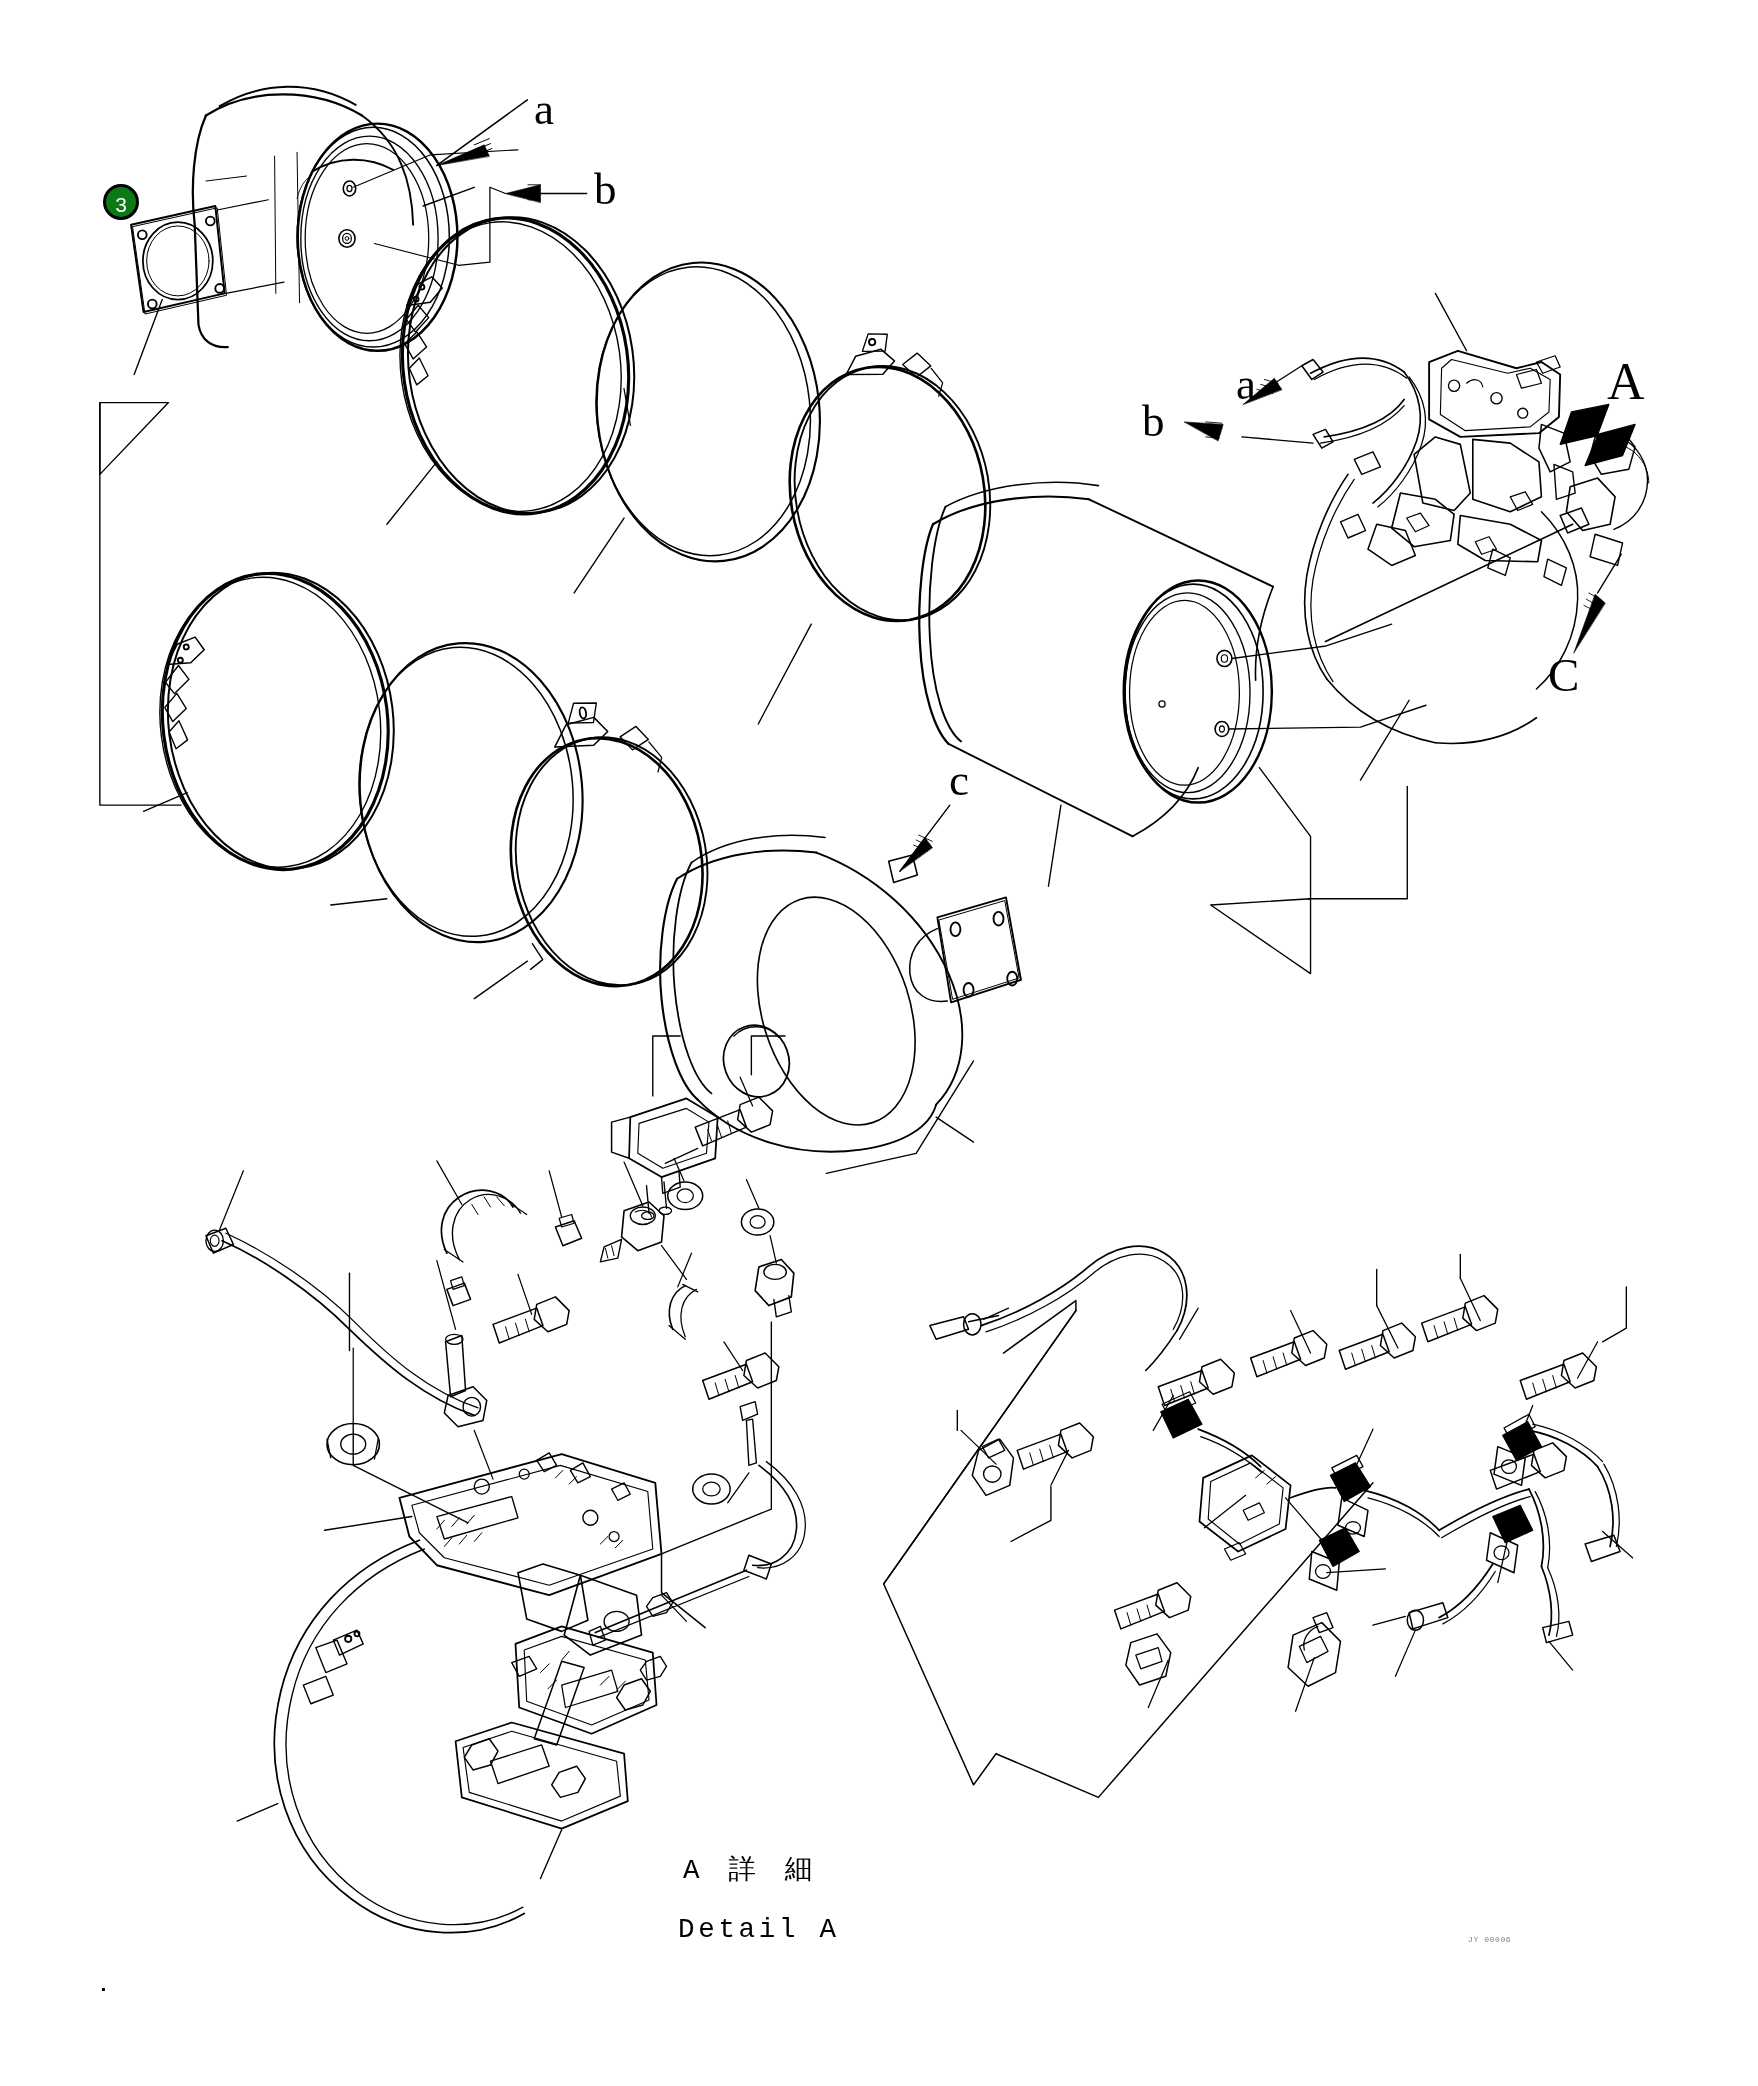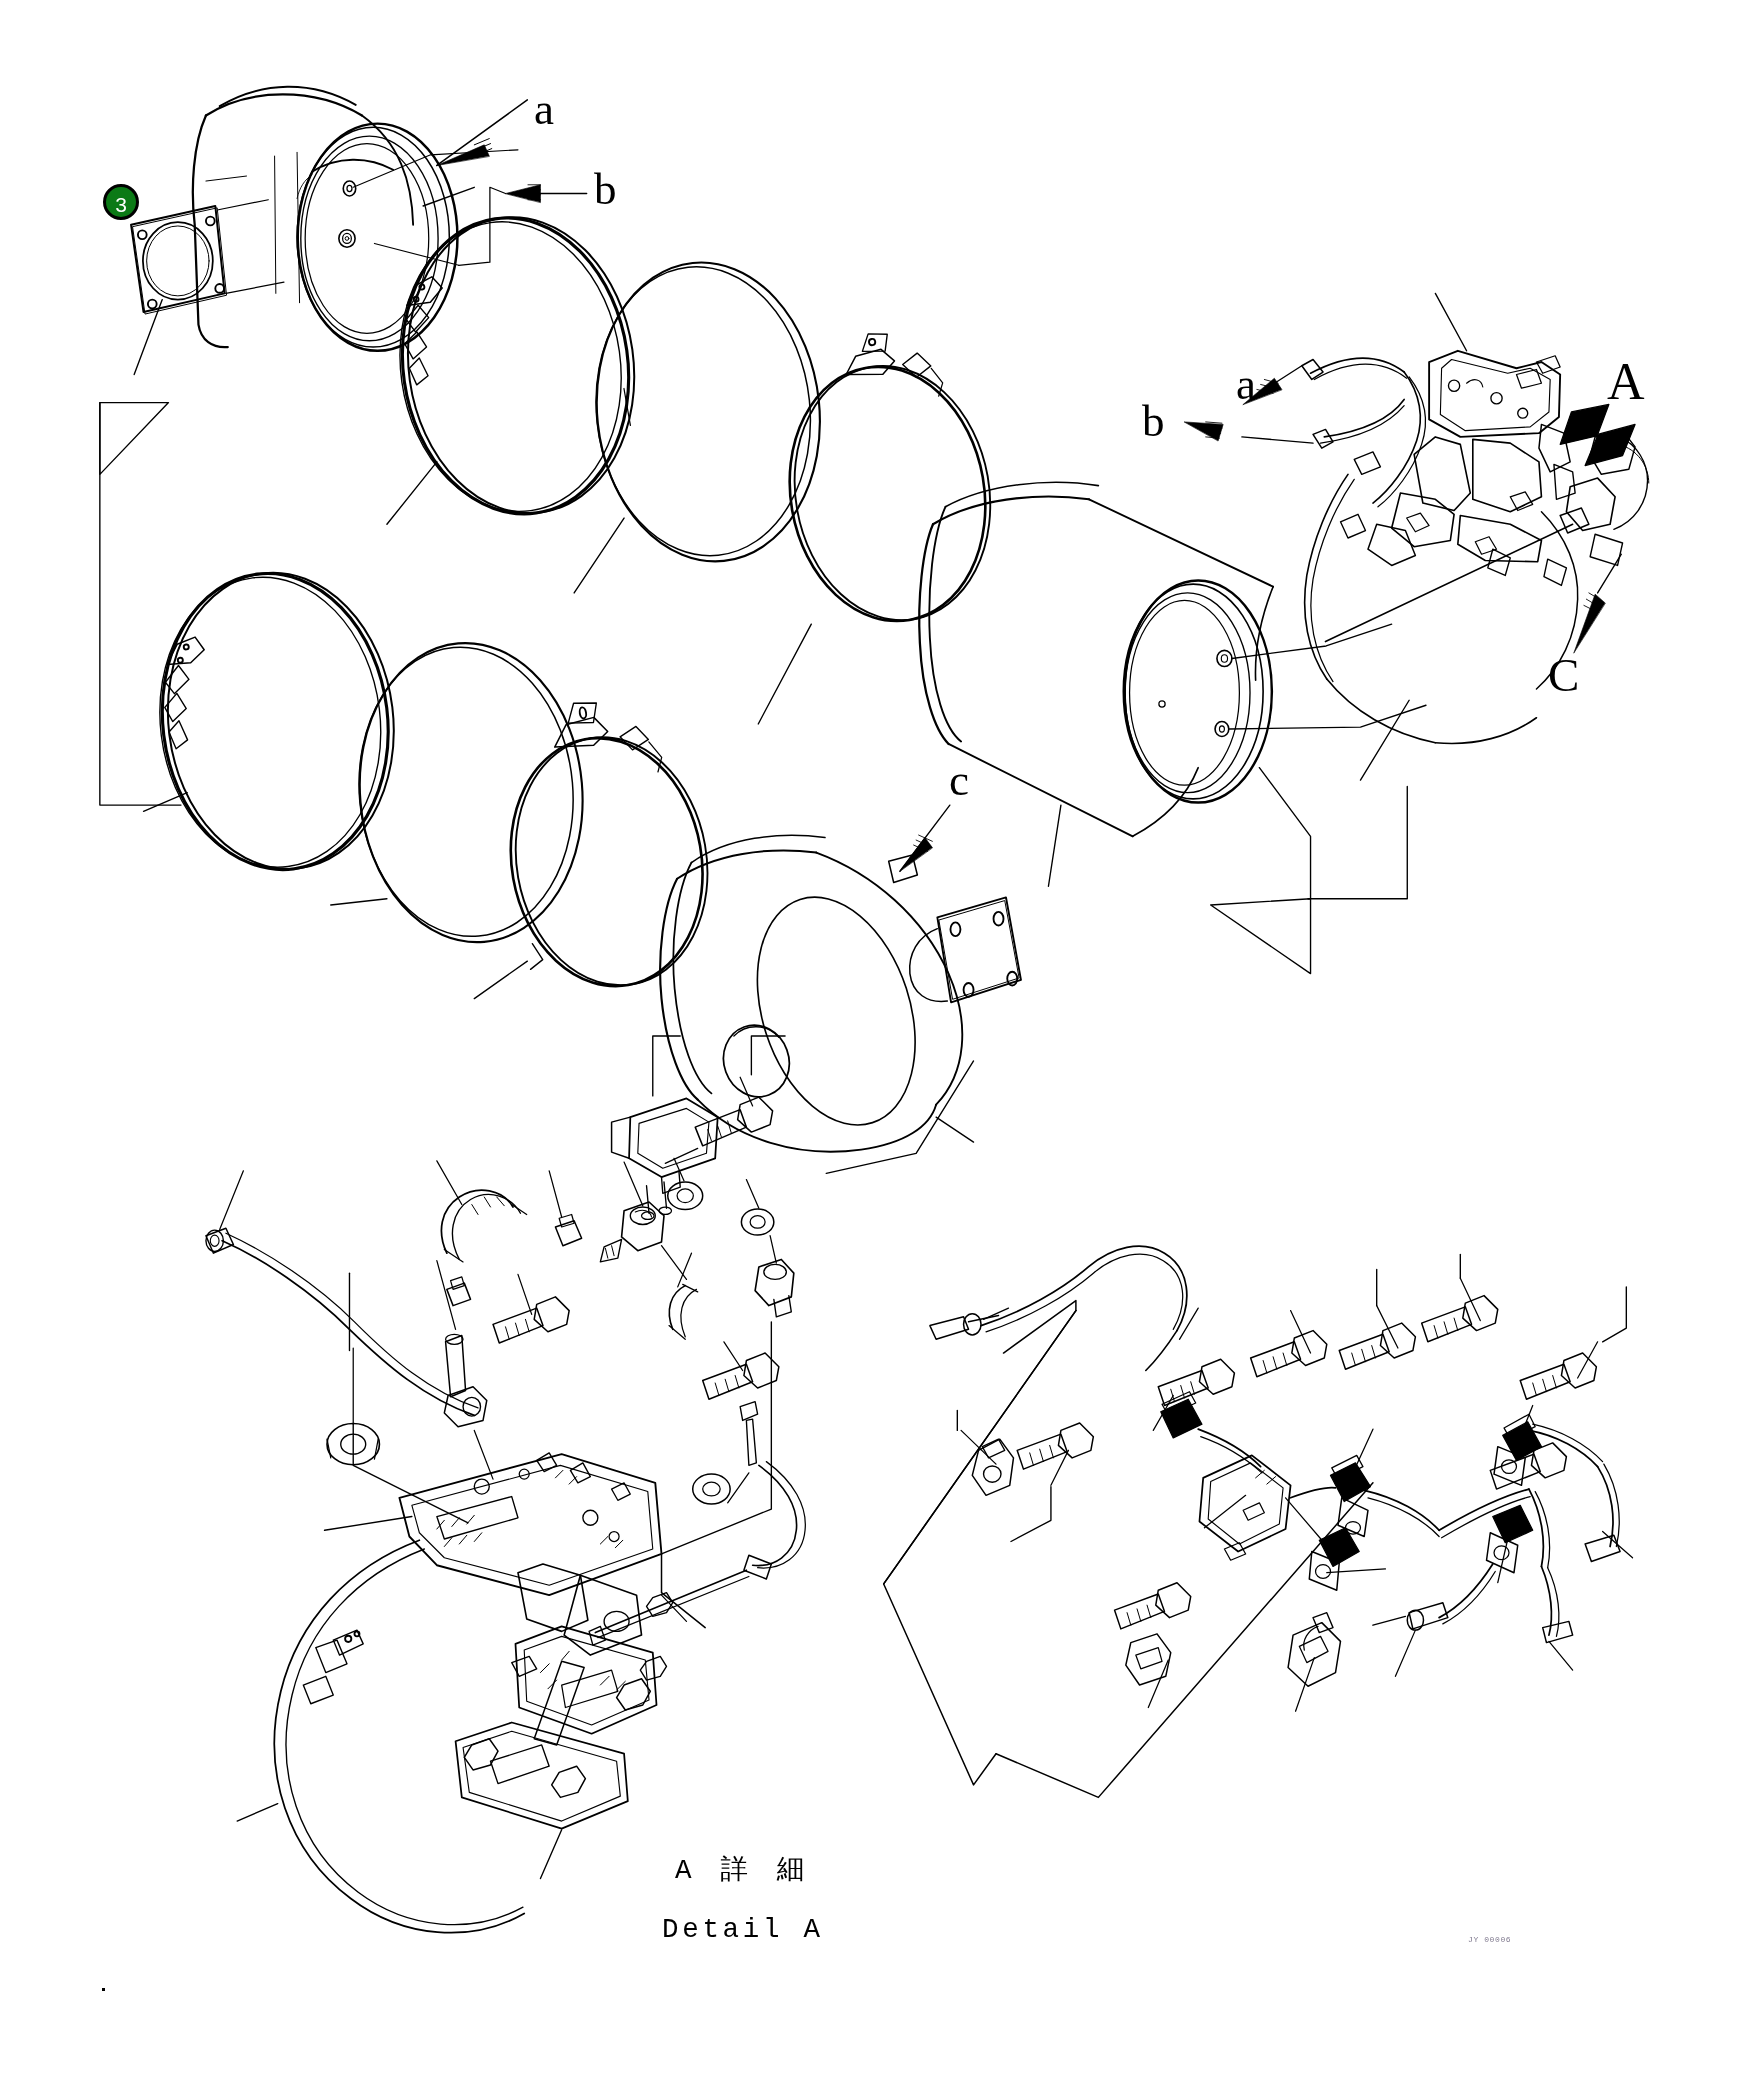--- a/index.html
+++ b/index.html
@@ -52,21 +52,21 @@
   .caption {
     position: absolute;
     color: #000000;
     font-family: "Liberation Mono", monospace;
     white-space: pre;
     z-index: 30;
     line-height: 1.25;
     text-align: center;
   }
   .caption .jp { letter-spacing: 6.2px; font-size: 27.5px; display:block; }
-  .caption .en { letter-spacing: 3.7px; font-size: 27.5px; display:block; }
+  .caption .en { letter-spacing: 3.7px; font-size: 27.5px; display:block;margin-left:16px; }
   .watermark {
     position: absolute;
     color: #3a3050;
     font-family: "Liberation Mono", monospace;
     font-size: 8px;
     letter-spacing: 0.6px;
     opacity: .65;
     z-index: 20;
     white-space: nowrap;
   }

